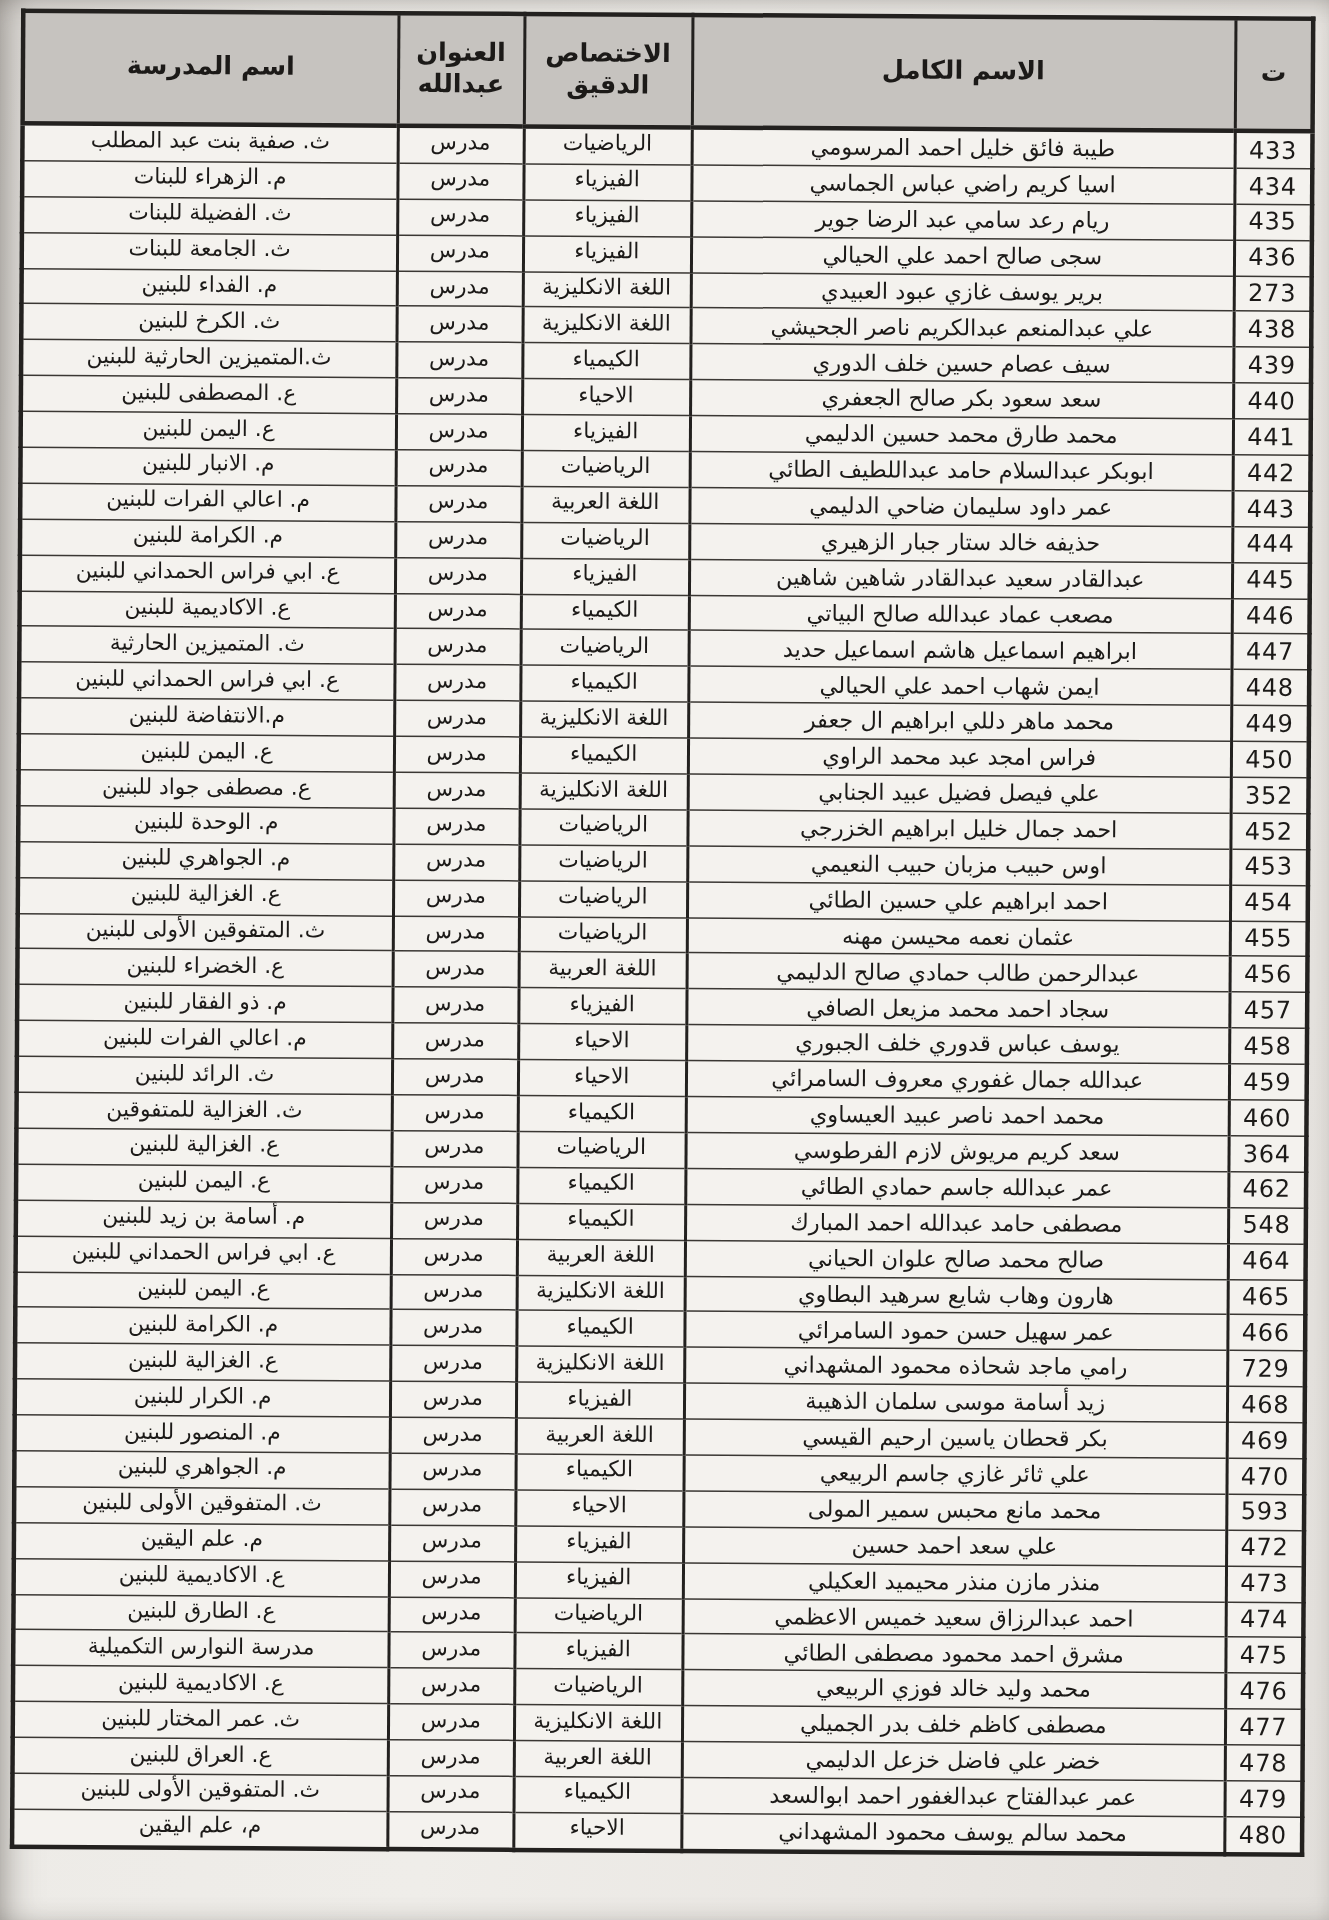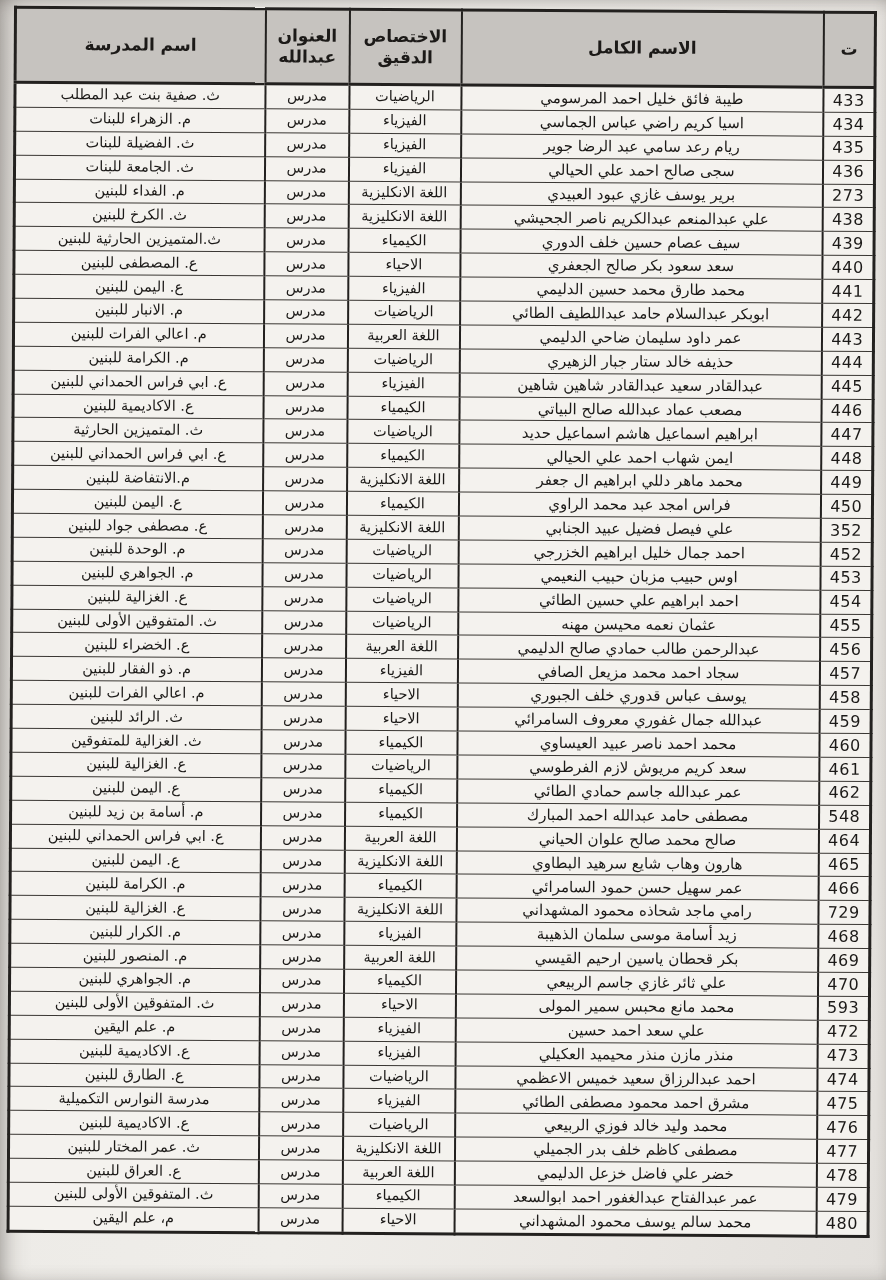--- a/index.html
+++ b/index.html
@@ -283,21 +283,21 @@
     <td class="cell-school">ث. الرائد للبنين</td>
   </tr>
         <tr>
     <td class="cell-serial">460</td>
     <td class="cell-name">محمد احمد ناصر عبيد العيساوي</td>
     <td class="cell-spec">الكيمياء</td>
     <td class="cell-job">مدرس</td>
     <td class="cell-school">ث. الغزالية للمتفوقين</td>
   </tr>
         <tr>
-    <td class="cell-serial">461</td>
+    <td class="cell-serial">364</td>
     <td class="cell-name">سعد كريم مريوش لازم الفرطوسي</td>
     <td class="cell-spec">الرياضيات</td>
     <td class="cell-job">مدرس</td>
     <td class="cell-school">ع. الغزالية للبنين</td>
   </tr>
         <tr>
     <td class="cell-serial">462</td>
     <td class="cell-name">عمر عبدالله جاسم حمادي الطائي</td>
     <td class="cell-spec">الكيمياء</td>
     <td class="cell-job">مدرس</td>

